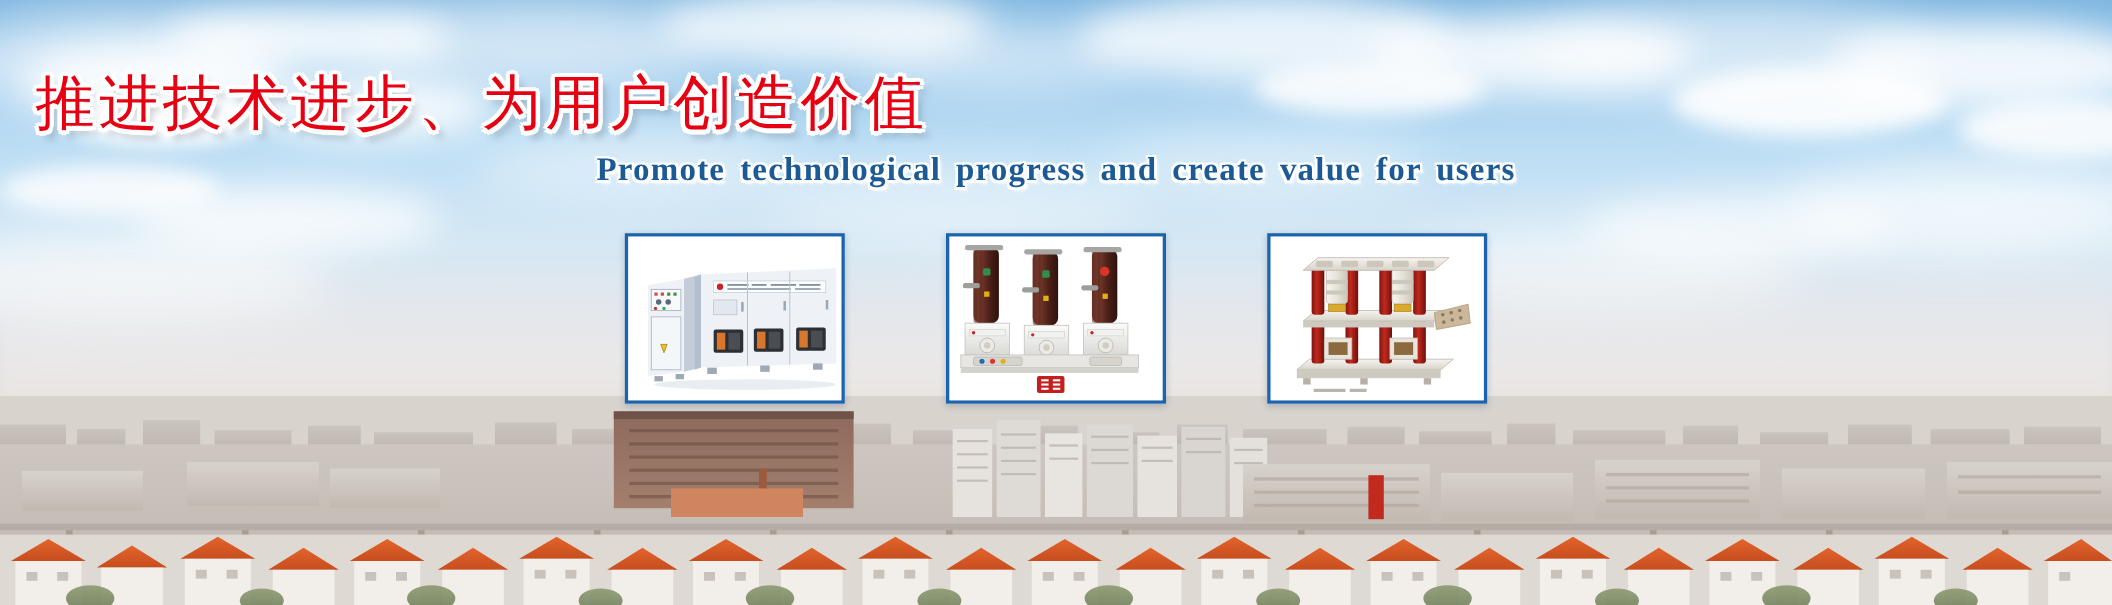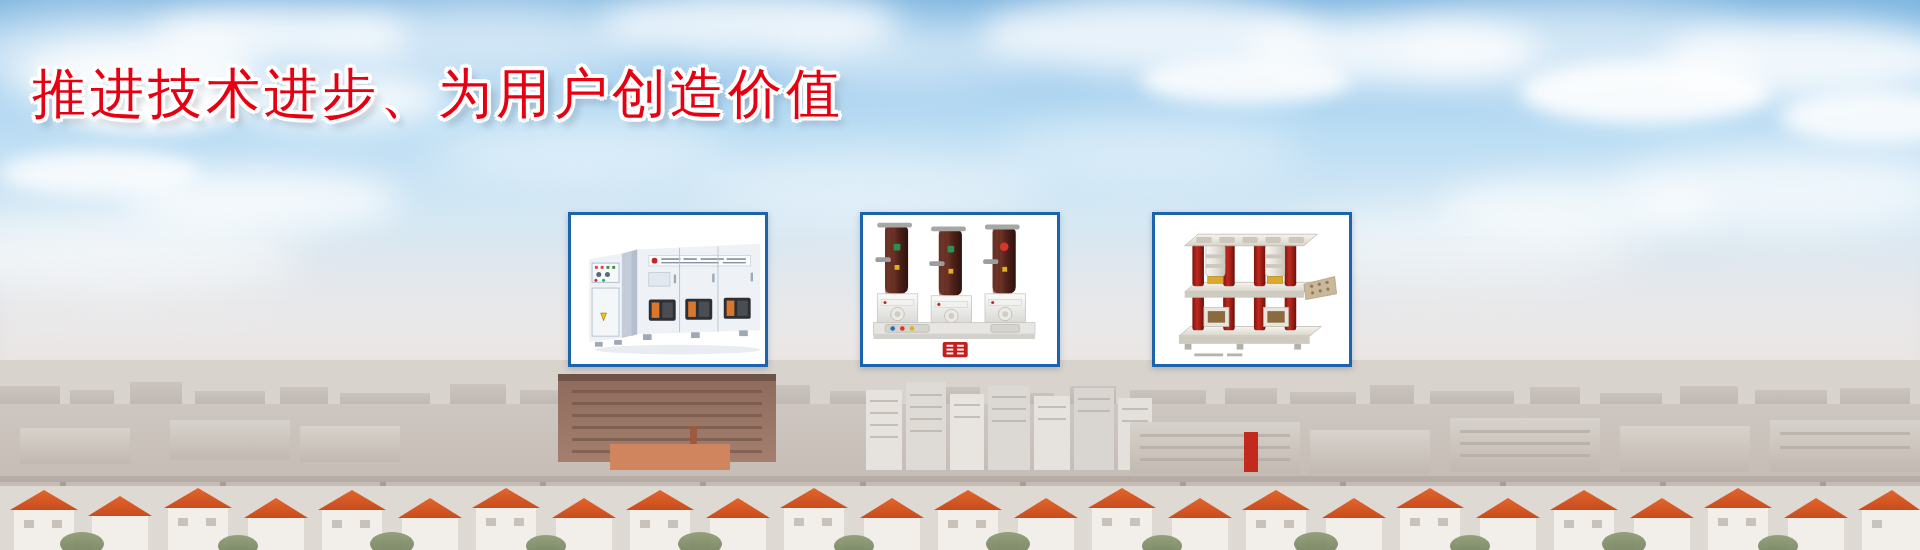--- a/index.html
+++ b/index.html
@@ -388,20 +388,21 @@
             <ellipse cx="1470" cy="186" rx="20" ry="11"></ellipse>
           <ellipse cx="1624" cy="184" rx="22" ry="12"></ellipse>
             <ellipse cx="1778" cy="186" rx="20" ry="11"></ellipse>
         </g>
       </g>
     </svg>
   </div>
 
   <div class="headline">推进技术进步、为用户创造价值</div>
 
+  <div class="subtitle">Promote technological progress and create value for users</div>
 
   <div class="panels">
 
     <div class="panel">
       <svg viewBox="0 0 200 155">
         <rect x="0" y="0" width="200" height="155" fill="#ffffff"></rect>
 
         <polygon points="18,46 52,40 52,128 18,132" fill="#eef1f5"></polygon>
         <polygon points="52,40 68,36 68,124 52,128" fill="#c3ccd8"></polygon>
         <rect x="21" y="50" width="28" height="20" fill="#f7f9fb" stroke="#9fb0c4" stroke-width="0.8"></rect>

